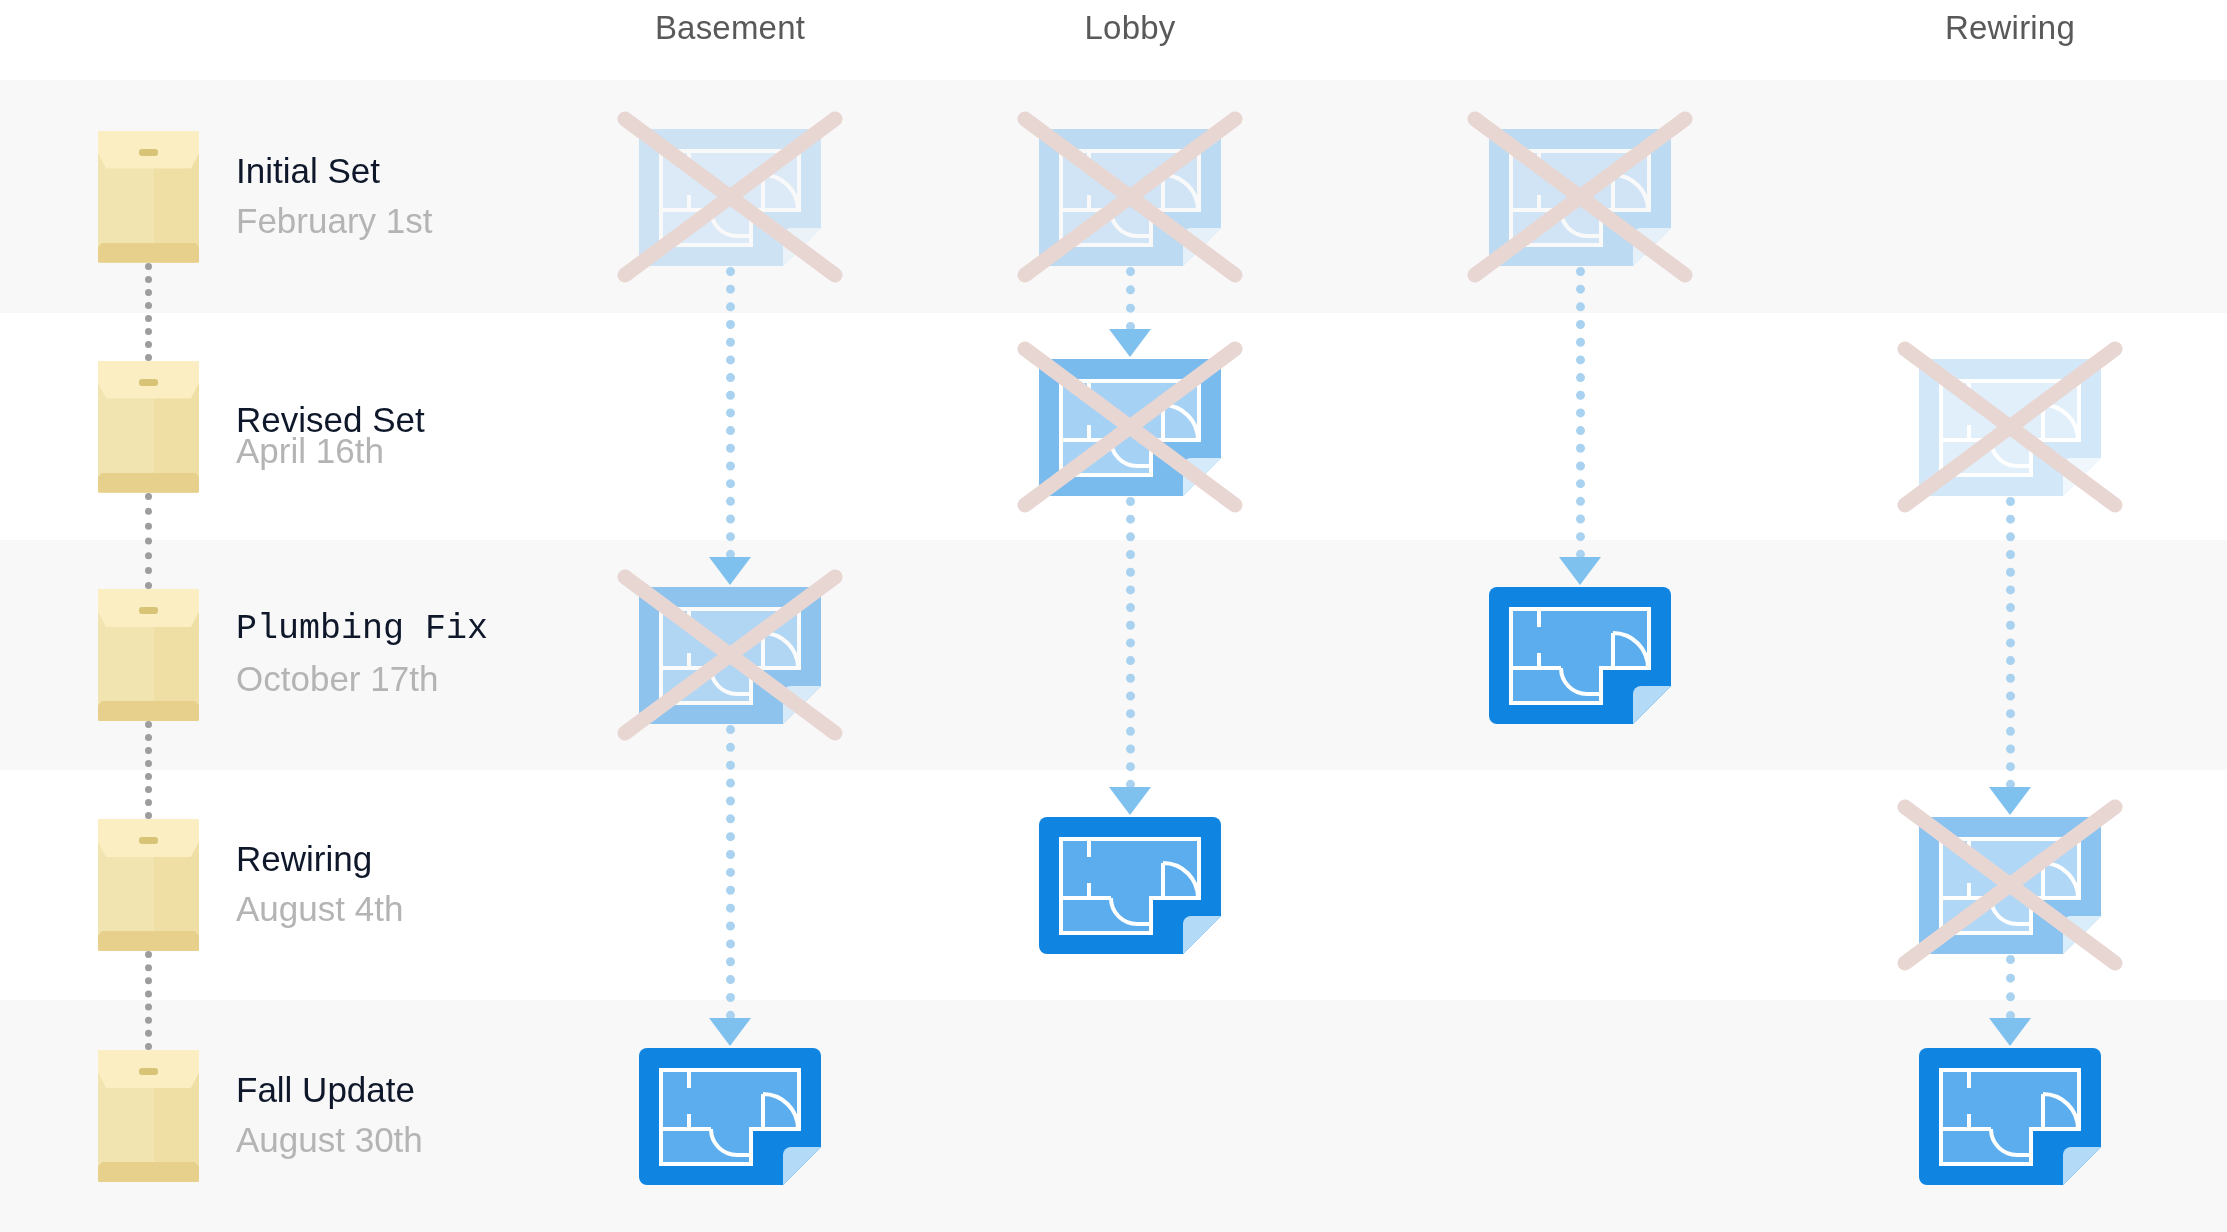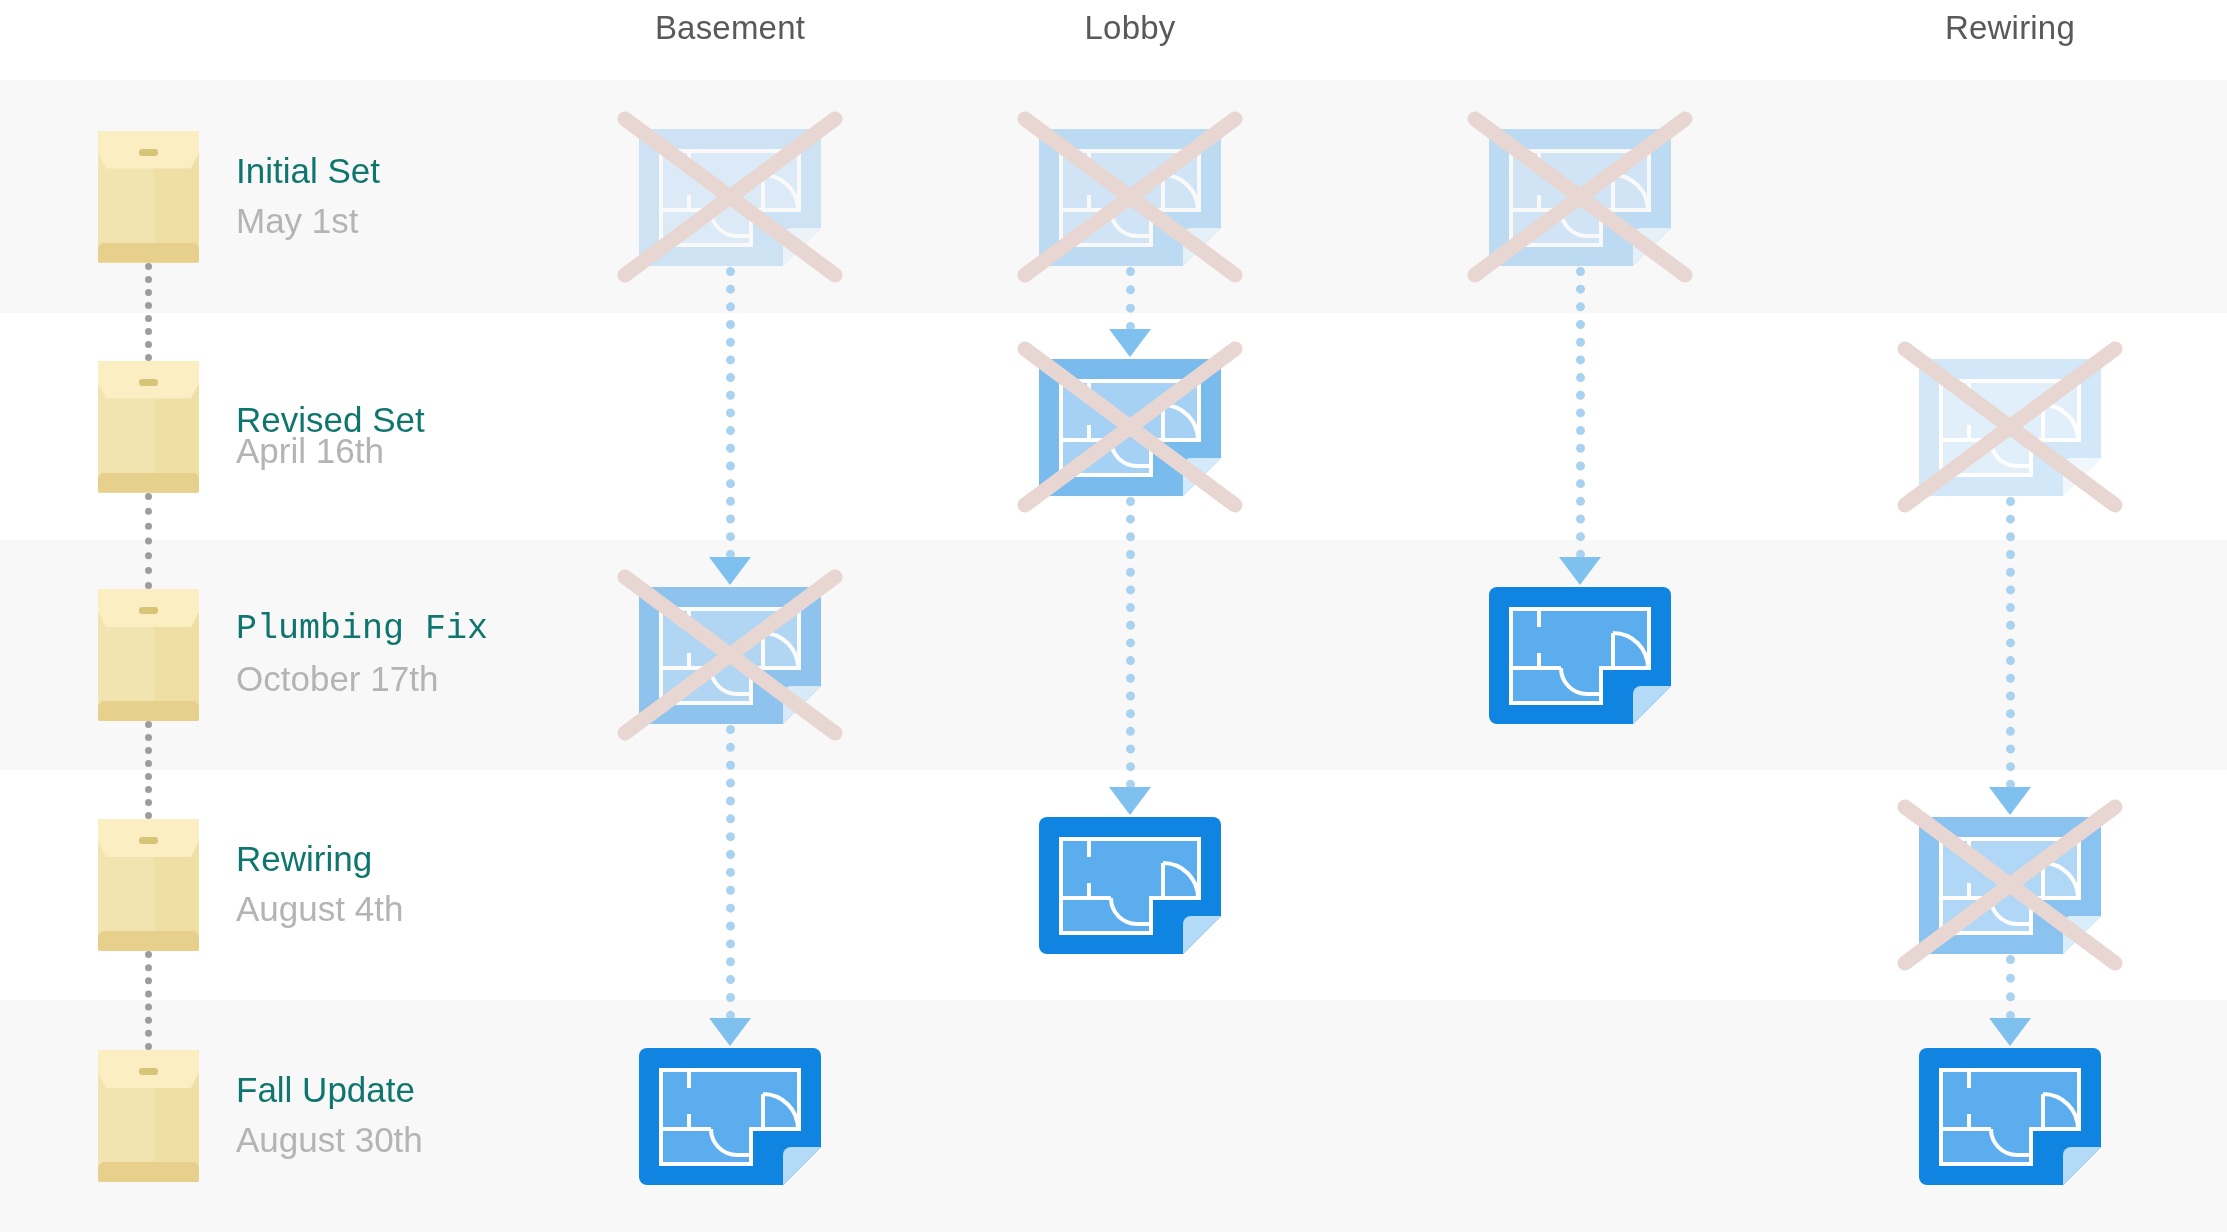--- a/index.html
+++ b/index.html
@@ -46,21 +46,21 @@
   .env .clasp {
     position: absolute; left: 41px; top: 18px; width: 19px; height: 7px;
     background: #d8c477; border-radius: 3px;
   }
   .env .foot {
     position: absolute; left: 0; bottom: 0; width: 101px; height: 20px;
     background: #e6d08c; border-radius: 0 0 2px 2px;
     clip-path: polygon(0 22%, 4% 0, 96% 0, 100% 22%, 100% 100%, 0 100%);
   }
   .row-title {
-    position: absolute; font-size: 35px; color: #0f766e; white-space: nowrap;
+    position: absolute; font-size: 35px; color: #0f172a; white-space: nowrap;
   }
   .row-date {
     position: absolute; font-size: 35px; color: #b4b4b4; white-space: nowrap;
   }
 
   
   .doc { position: absolute; width: 182px; height: 137px; }
   .doc svg { display: block; width: 182px; height: 137px; }
 
   
@@ -91,21 +91,21 @@
     <div class="tl-dotline" style="left: 145px; top: 721px; height: 98px;"></div>
     <div class="tl-dotline" style="left: 145px; top: 951px; height: 99px;"></div>
     <div class="env" style="left: 98px; top: 130.5px;">
       <div class="body"></div>
       <div class="bodyL"></div>
       <div class="flap"></div>
       <div class="clasp"></div>
       <div class="foot"></div>
     </div>
     <div class="row-title" style="left: 236px; top: 150.5px;">Initial Set</div>
-    <div class="row-date" style="left: 236px; top: 200.5px;">May 1st</div>
+    <div class="row-date" style="left: 236px; top: 200.5px;">February 1st</div>
     <div class="env" style="left: 98px; top: 360.5px;">
       <div class="body"></div>
       <div class="bodyL"></div>
       <div class="flap"></div>
       <div class="clasp"></div>
       <div class="foot"></div>
     </div>
     <div class="row-title" style="left: 236px; top: 400px;">Revised Set</div>
     <div class="row-date" style="left: 236px; top: 430.5px;">April 16th</div>
     <div class="env" style="left: 98px; top: 589px;">

